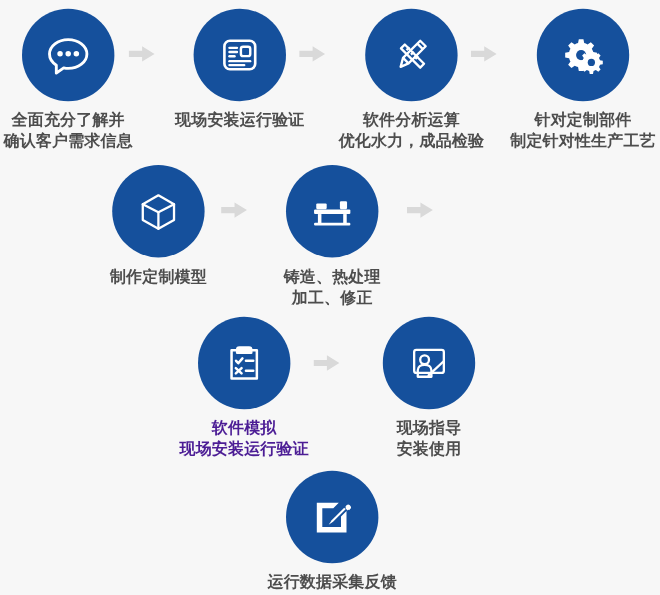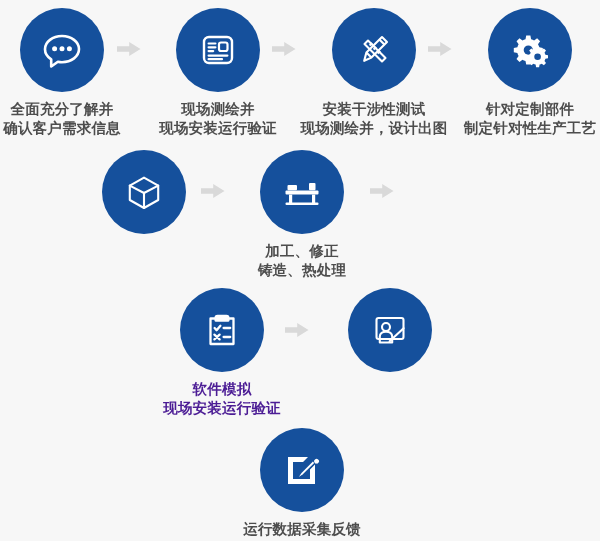--- a/index.html
+++ b/index.html
@@ -12,21 +12,20 @@
     background: #f7f7f7;
     font-family: "Liberation Sans", "DejaVu Sans", sans-serif;
     overflow: hidden;
     position: relative;
   }
 
   #flow {
     position: relative;
     width: 600px;
     height: 413px;
-    font-family: Liberation Mono, monospace;
   }
 
   
   .step {
     position: absolute;
     width: 170px;
     margin-left: -85px;   
     text-align: center;
   }
 
@@ -101,21 +100,20 @@
         <rect x="9" y="10" width="28" height="26" rx="5" ry="5" fill="none" stroke="#ffffff" stroke-width="2.4"></rect>
         <rect x="24" y="15.5" width="8.5" height="8.5" rx="2" ry="2" fill="none" stroke="#ffffff" stroke-width="2.2"></rect>
         <line x1="13.6" y1="16.5" x2="20.4" y2="16.5" stroke="#ffffff" stroke-width="2.2" stroke-linecap="round"></line>
         <line x1="13.6" y1="20.3" x2="20.4" y2="20.3" stroke="#ffffff" stroke-width="2.2" stroke-linecap="round"></line>
         <line x1="13.6" y1="24.1" x2="18.2" y2="24.1" stroke="#ffffff" stroke-width="2.2" stroke-linecap="round"></line>
         <line x1="13.6" y1="28.6" x2="32.4" y2="28.6" stroke="#ffffff" stroke-width="2.2" stroke-linecap="round"></line>
         <line x1="13.6" y1="32.2" x2="27" y2="32.2" stroke="#ffffff" stroke-width="2.2" stroke-linecap="round"></line>
       </svg>
     </div>
     <div class="caption" style="color: rgb(77, 77, 77);">
-      <span class="line">现场测绘并</span>
       <span class="line">现场安装运行验证</span>
     </div>
   </div>
 
   <div class="arrow" style="left:272px; top:41px;">
     <svg width="24" height="16" viewBox="0 0 24 16">
       <path d="M0 5.2 L12.2 5.2 L12.2 1 L23.5 8 L12.2 15 L12.2 10.8 L0 10.8 Z" fill="#d9d9d9"></path>
     </svg>
   </div>
 
@@ -130,22 +128,22 @@
           <line x1="22.6" y1="22.6" x2="25.2" y2="20.0"></line>
           <line x1="26.6" y1="26.6" x2="29.2" y2="24.0"></line>
 
           <path d="M13.2 33.8 L15.4 25.6 L31.0 10.0 L36.0 15.0 L20.4 30.6 Z"></path>
           <line x1="15.4" y1="25.6" x2="20.4" y2="30.6"></line>
           <line x1="28.4" y1="12.6" x2="33.4" y2="17.6"></line>
         </g>
       </svg>
     </div>
     <div class="caption" style="color: rgb(77, 77, 77);">
-      <span class="line">安装干涉性测试</span>
-      <span class="line">现场测绘并，设计出图</span>
+      <span class="line">软件分析运算</span>
+      <span class="line">优化水力，成品检验</span>
     </div>
   </div>
 
   <div class="arrow" style="left:428px; top:41px;">
     <svg width="24" height="16" viewBox="0 0 24 16">
       <path d="M0 5.2 L12.2 5.2 L12.2 1 L23.5 8 L12.2 15 L12.2 10.8 L0 10.8 Z" fill="#d9d9d9"></path>
     </svg>
   </div>
 
   <div class="step" style="left:530px; top:8px;">
@@ -169,20 +167,23 @@
   <div class="step" style="left:144px; top:150px;">
     <div class="circle" style="background: rgb(21, 80, 156);">
 
       <svg width="46" height="46" viewBox="0 0 46 46">
         <g fill="none" stroke="#ffffff" stroke-width="2.1" stroke-linejoin="round" stroke-linecap="round">
           <path d="M23 8.6 L37.2 16.6 L37.2 31.0 L23 39.0 L8.8 31.0 L8.8 16.6 Z"></path>
           <path d="M8.8 16.6 L23 24.0 L37.2 16.6"></path>
           <path d="M23 24.0 L23 39.0"></path>
         </g>
       </svg>
+    </div>
+    <div class="caption" style="color: rgb(77, 77, 77);">
+      <span class="line">制作定制模型</span>
     </div>
   </div>
 
   <div class="arrow" style="left:201px; top:183px;">
     <svg width="24" height="16" viewBox="0 0 24 16">
       <path d="M0 5.2 L12.2 5.2 L12.2 1 L23.5 8 L12.2 15 L12.2 10.8 L0 10.8 Z" fill="#d9d9d9"></path>
     </svg>
   </div>
 
   <div class="step" style="left:302px; top:150px;">
@@ -193,22 +194,22 @@
           <rect x="8.5" y="16.0" width="9.5" height="5.2" rx="1"></rect>
           <rect x="30.0" y="14.0" width="6.5" height="7.2" rx="1"></rect>
           <rect x="6.5" y="21.4" width="33.0" height="4.2" rx="1"></rect>
           <rect x="10.0" y="25.6" width="3.2" height="9.0"></rect>
           <rect x="33.0" y="25.6" width="3.2" height="9.0"></rect>
           <rect x="6.5" y="33.4" width="33.0" height="2.6" rx="1"></rect>
         </g>
       </svg>
     </div>
     <div class="caption" style="color: rgb(77, 77, 77);">
+      <span class="line">铸造、热处理</span>
       <span class="line">加工、修正</span>
-      <span class="line">铸造、热处理</span>
     </div>
   </div>
 
   <div class="arrow" style="left:370px; top:183px;">
     <svg width="24" height="16" viewBox="0 0 24 16">
       <path d="M0 5.2 L12.2 5.2 L12.2 1 L23.5 8 L12.2 15 L12.2 10.8 L0 10.8 Z" fill="#d9d9d9"></path>
     </svg>
   </div>
 
 
@@ -243,20 +244,24 @@
 
       <svg width="46" height="46" viewBox="0 0 46 46">
         <g fill="none" stroke="#ffffff" stroke-width="2.1" stroke-linejoin="round" stroke-linecap="round">
           <rect x="9.5" y="11.0" width="27.0" height="21.0" rx="2"></rect>
           <circle cx="19.0" cy="20.0" r="4.0"></circle>
           <path d="M12.8 35.5 L12.8 29.6 C12.8 26.4 15.6 24.6 19.0 24.6 C22.4 24.6 25.2 26.4 25.2 29.6 L25.2 35.5 Z"></path>
           <line x1="22.6" y1="34.2" x2="36.6" y2="21.2"></line>
         </g>
       </svg>
     </div>
+    <div class="caption" style="color: rgb(77, 77, 77);">
+      <span class="line">现场指导</span>
+      <span class="line">安装使用</span>
+    </div>
   </div>
 
   <div class="step" style="left:302px; top:428px;">
     <div class="circle" style="background: rgb(21, 80, 156);">
 
       <svg width="46" height="46" viewBox="0 0 46 46">
         <g fill="#ffffff">
           <path d="M9.0 10.0 L29.0 10.0 L24.0 15.0 L14.0 15.0 L14.0 32.0 L31.0 32.0 L31.0 22.6 L36.0 17.6 L36.0 37.0 L9.0 37.0 Z"></path>
           <path d="M22.5 26.0 L19.8 30.0 L23.8 27.3 L35.2 15.9 L33.9 14.6 Z"></path>
           <path d="M35.0 13.5 L36.3 12.2 C37.0 11.5 38.1 11.5 38.8 12.2 L39.6 13.0 C40.3 13.7 40.3 14.8 39.6 15.5 L38.3 16.8 Z"></path>

